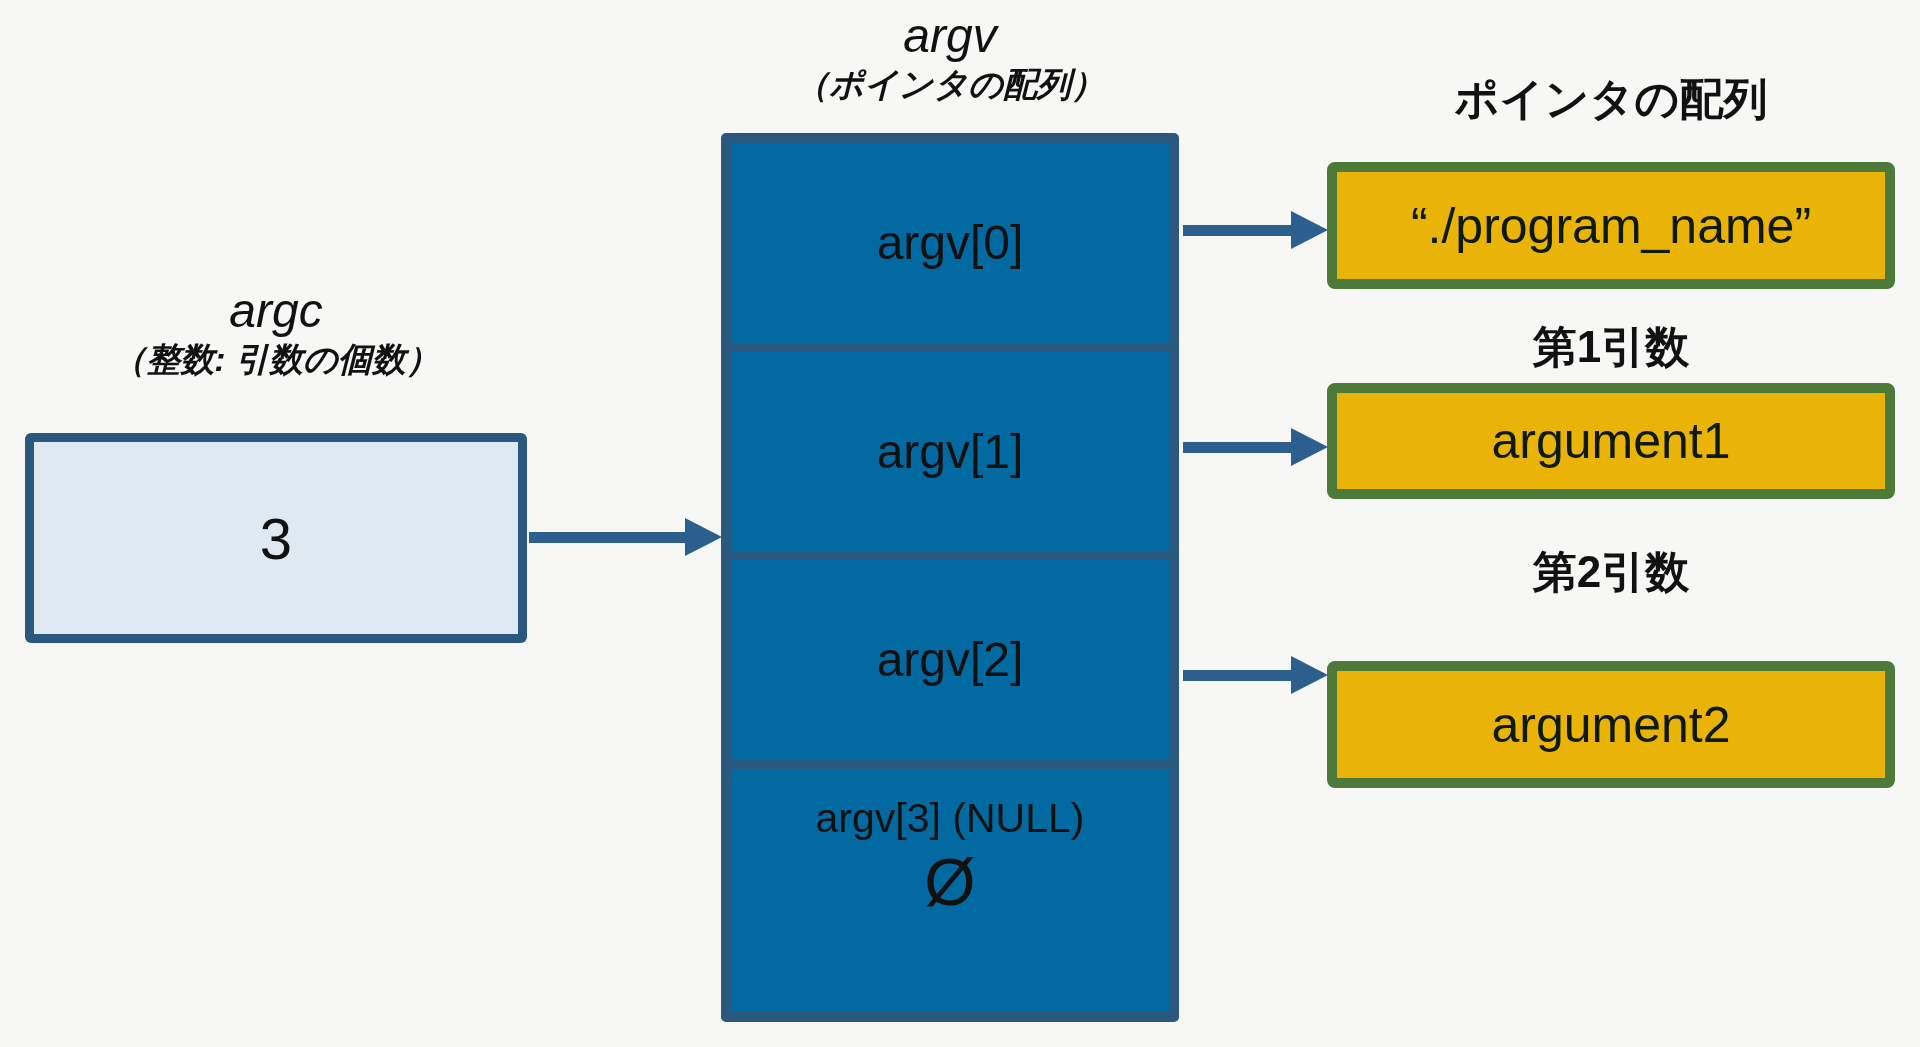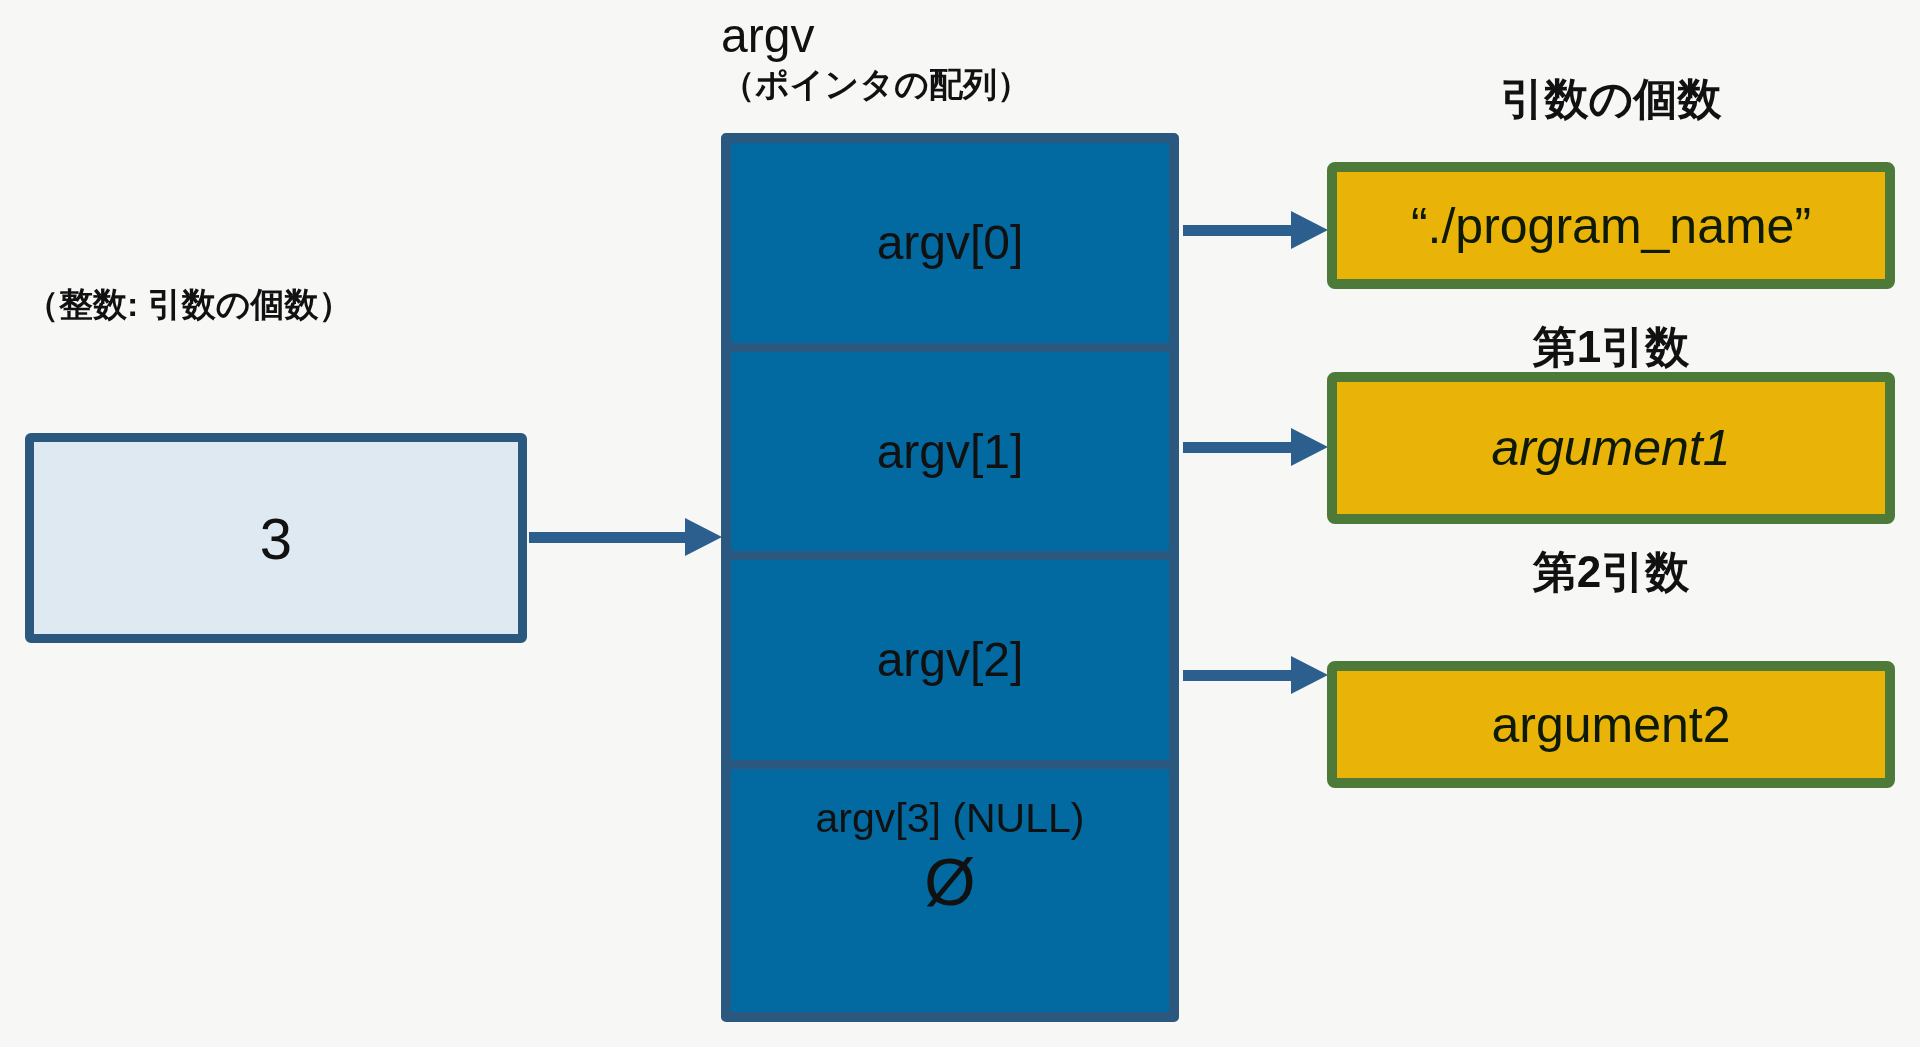--- a/index.html
+++ b/index.html
@@ -8,22 +8,23 @@
     background:#f7f8f5;
     font-family:"Liberation Sans","DejaVu Sans",sans-serif;
     color:#111;
     position:relative;
     overflow:hidden;
   }
   .abs{position:absolute;}
 
   
   .col-title{
-    text-align:left;
+    text-align:center;
     line-height:1.15;
+    font-style:italic;
   }
   .col-title .t1{
     font-size:48px;
     font-weight:normal;
     display:block;
   }
   .col-title .t2{
     font-size:34px;
     font-weight:bold;
     display:block;
@@ -97,30 +98,31 @@
     left:1327px;width:568px;
     background:#eab308;
     border:10px solid #4e7a39;
     border-radius:8px;
     box-sizing:border-box;
     display:flex;align-items:center;justify-content:center;
     font-size:50px;
     color:#0d1a08;
   }
   .target-box-0{top:162px;height:127px;}
-  .target-box-1{top:372px;height:152px;font-style:italic;}
+  .target-box-1{top:383px;height:116px;}
   .target-box-2{top:617px;height:127px;margin-top:44px;}
   .target-label-0{top:70px;}
   .target-label-1{top:318px;}
   .target-label-2{top:543px;}
 </style>
 </head>
 <body>
 
 <div class="abs col-title" style="left:25px;top:283px;width:502px;">
+  <span class="t1">argc</span>
   <span class="t2">（整数: 引数の個数）</span>
 </div>
 
 <div class="abs argc-box">
   <span>3</span>
 </div>
 
 <div class="abs col-title" style="left:721px;top:8px;width:458px;">
   <span class="t1">argv</span>
   <span class="t2">（ポインタの配列）</span>
@@ -140,21 +142,21 @@
     <span class="null-line">argv[3] (NULL)</span>
     <span class="null-symbol">Ø</span>
   </div>
 </div>
 
 <div class="abs arrow arrow-argc"></div>
 <div class="abs arrow arrow-a0"></div>
 <div class="abs arrow arrow-a1"></div>
 <div class="abs arrow arrow-a2"></div>
 
-<div class="abs target-label target-label-0">引数の個数</div>
+<div class="abs target-label target-label-0">ポインタの配列</div>
 <div class="abs target-box target-box-0">
   <span>“./program_name”</span>
 </div>
 
 <div class="abs target-label target-label-1">第1引数</div>
 <div class="abs target-box target-box-1">
   <span>argument1</span>
 </div>
 
 <div class="abs target-label target-label-2">第2引数</div>

